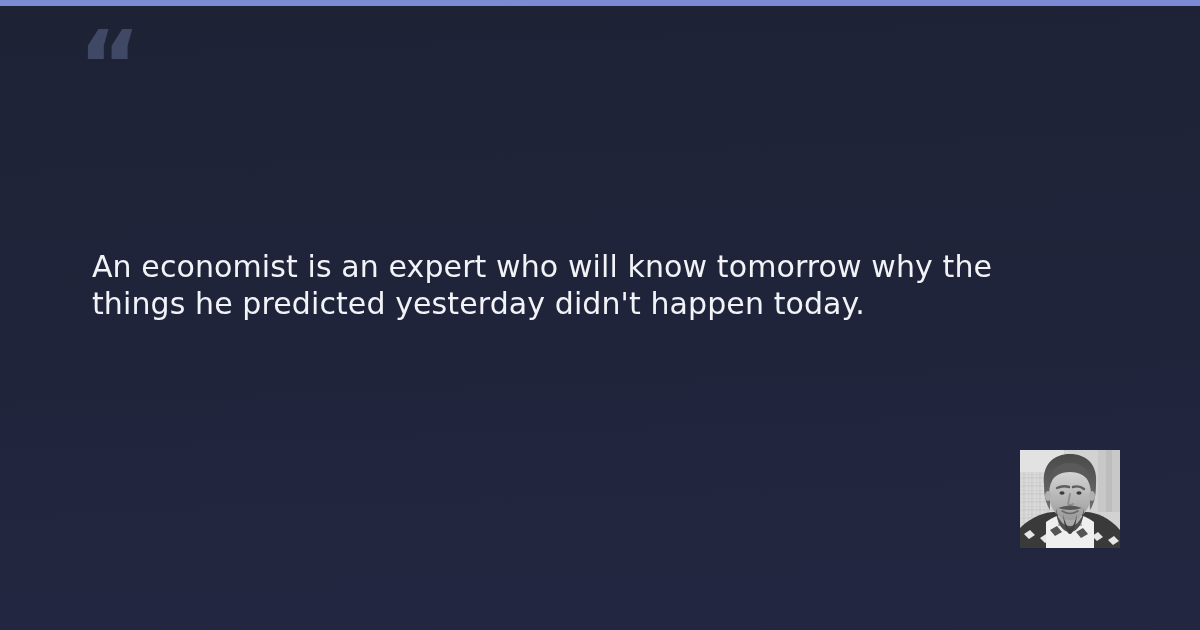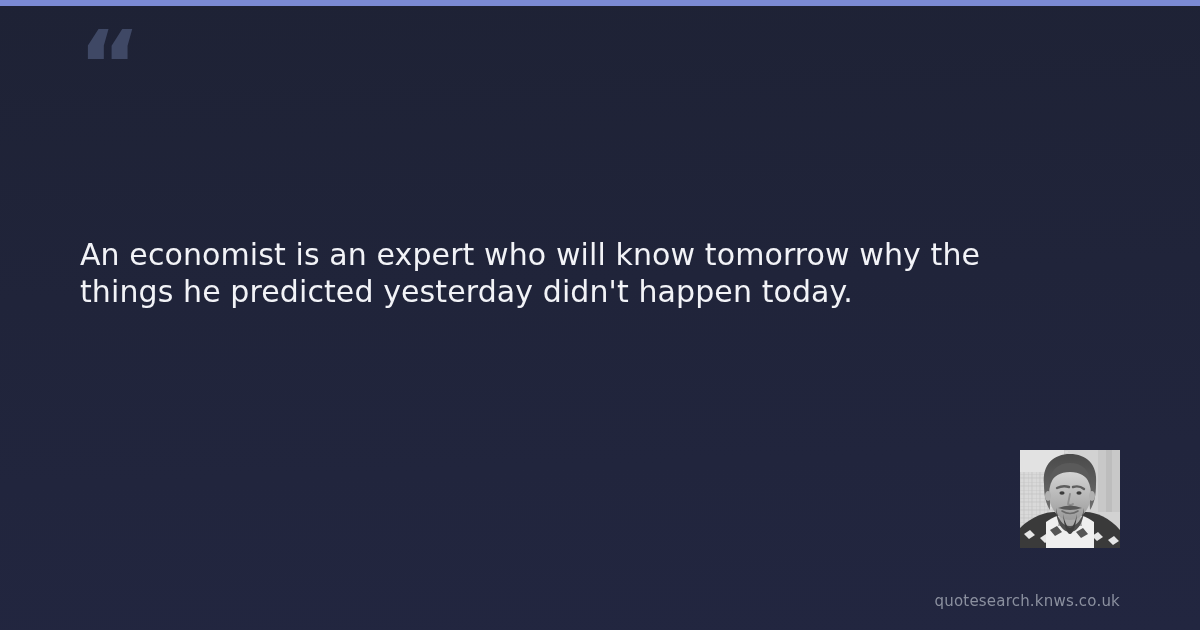--- a/index.html
+++ b/index.html
@@ -45,21 +45,21 @@
   }
 
   #content {
     position: absolute;
     left: 80px;
     top: 236px;
     width: 1000px;
   }
 
   #quote-text {
-    margin: 0;
+    margin: 12px;
     font-family: "DejaVu Sans", sans-serif;
     font-size: 30px;
     font-weight: 400;
     line-height: 37px;
     color: #f2f3f7;
     letter-spacing: 0.1px;
     max-width: 905px;
   }
 
   #attribution {
@@ -171,15 +171,14 @@
       <path d="M36 58 C36 72 42 82 50 82 C58 82 64 72 64 58
                C62 70 57 76 50 76 C43 76 38 70 36 58 Z" fill="#4f4f4f"></path>
       <path d="M43 64 C44 76 47 84 50 84 C53 84 56 76 57 64
                C55 74 52 78 50 78 C48 78 45 74 43 64 Z" fill="#3f3f3f"></path>
 
       <ellipse cx="28" cy="46" rx="3" ry="5" fill="#b0b0b0"></ellipse>
       <ellipse cx="72" cy="46" rx="3" ry="5" fill="#b0b0b0"></ellipse>
     </svg>
   </div>
 
-  <div id="watermark">quotesearch.knws.co.uk</div>
 
 </div>
 
 </body></html>

